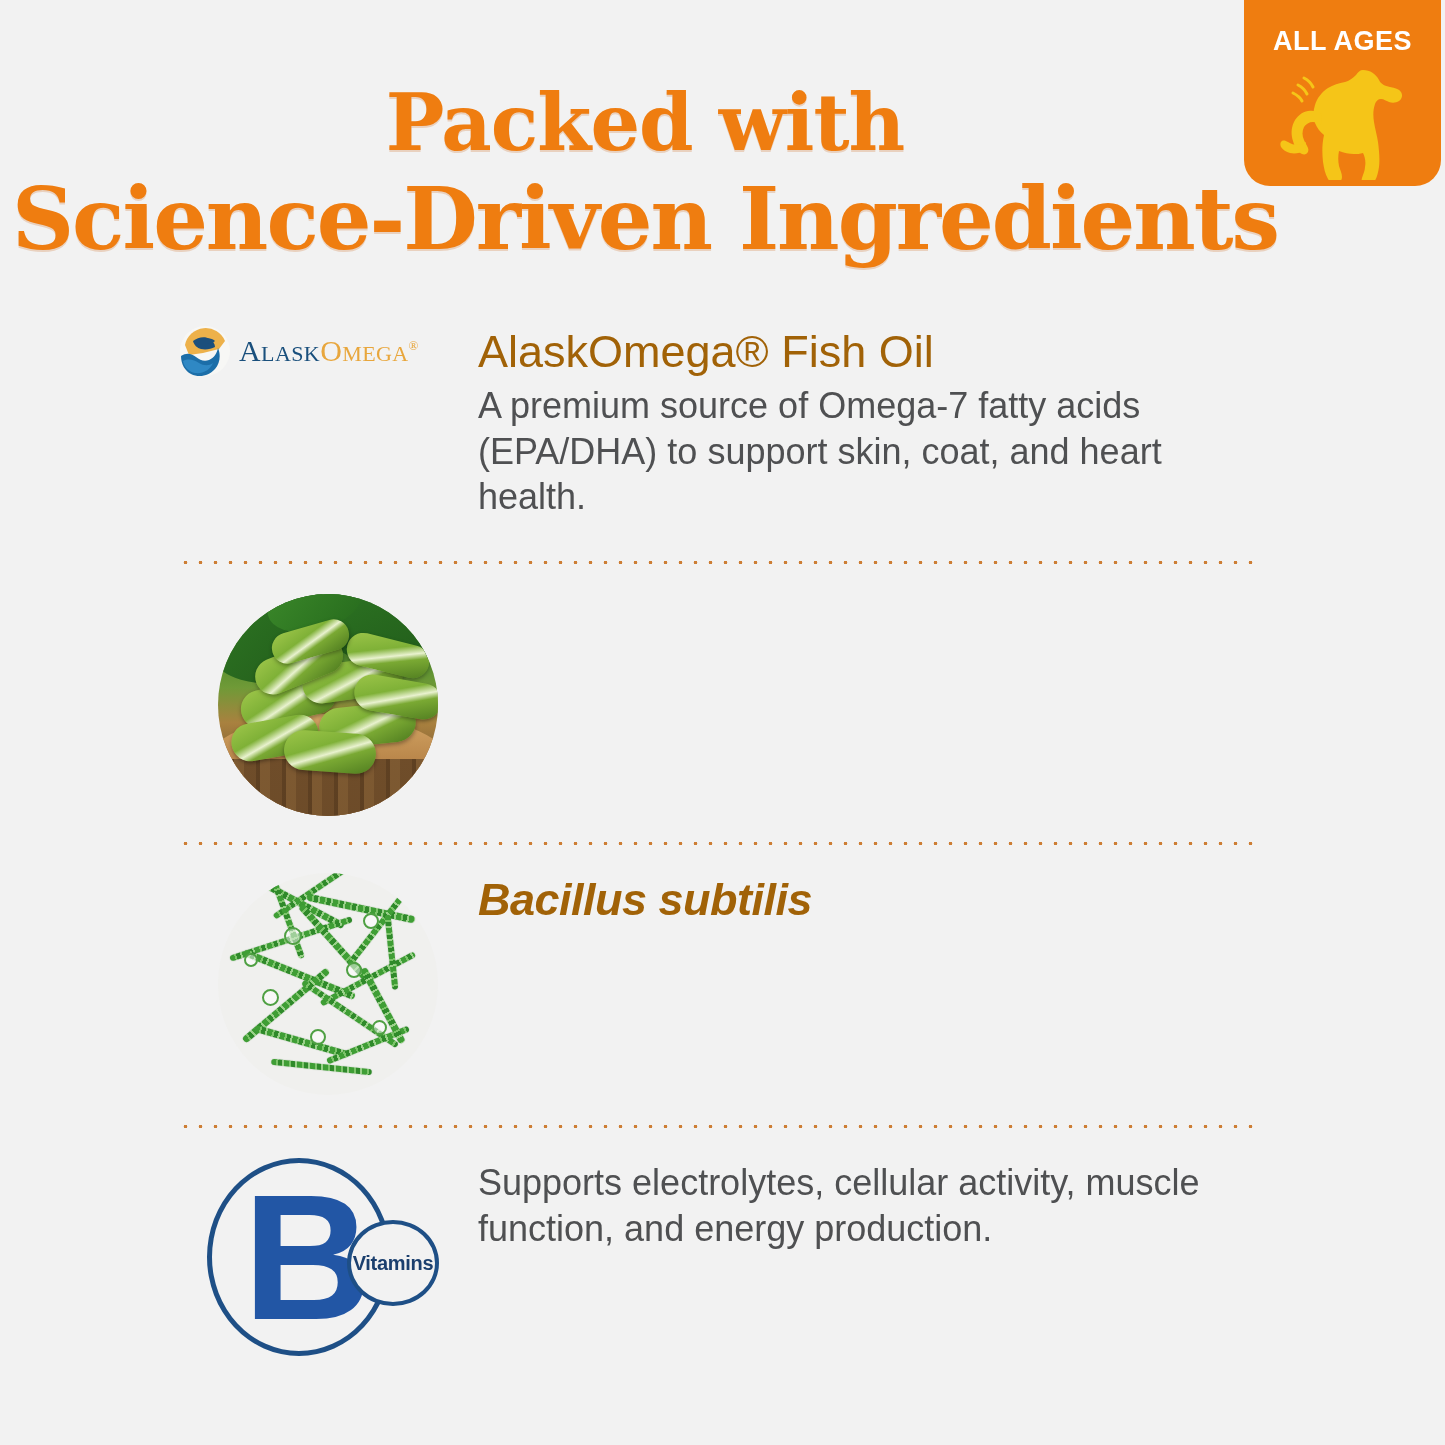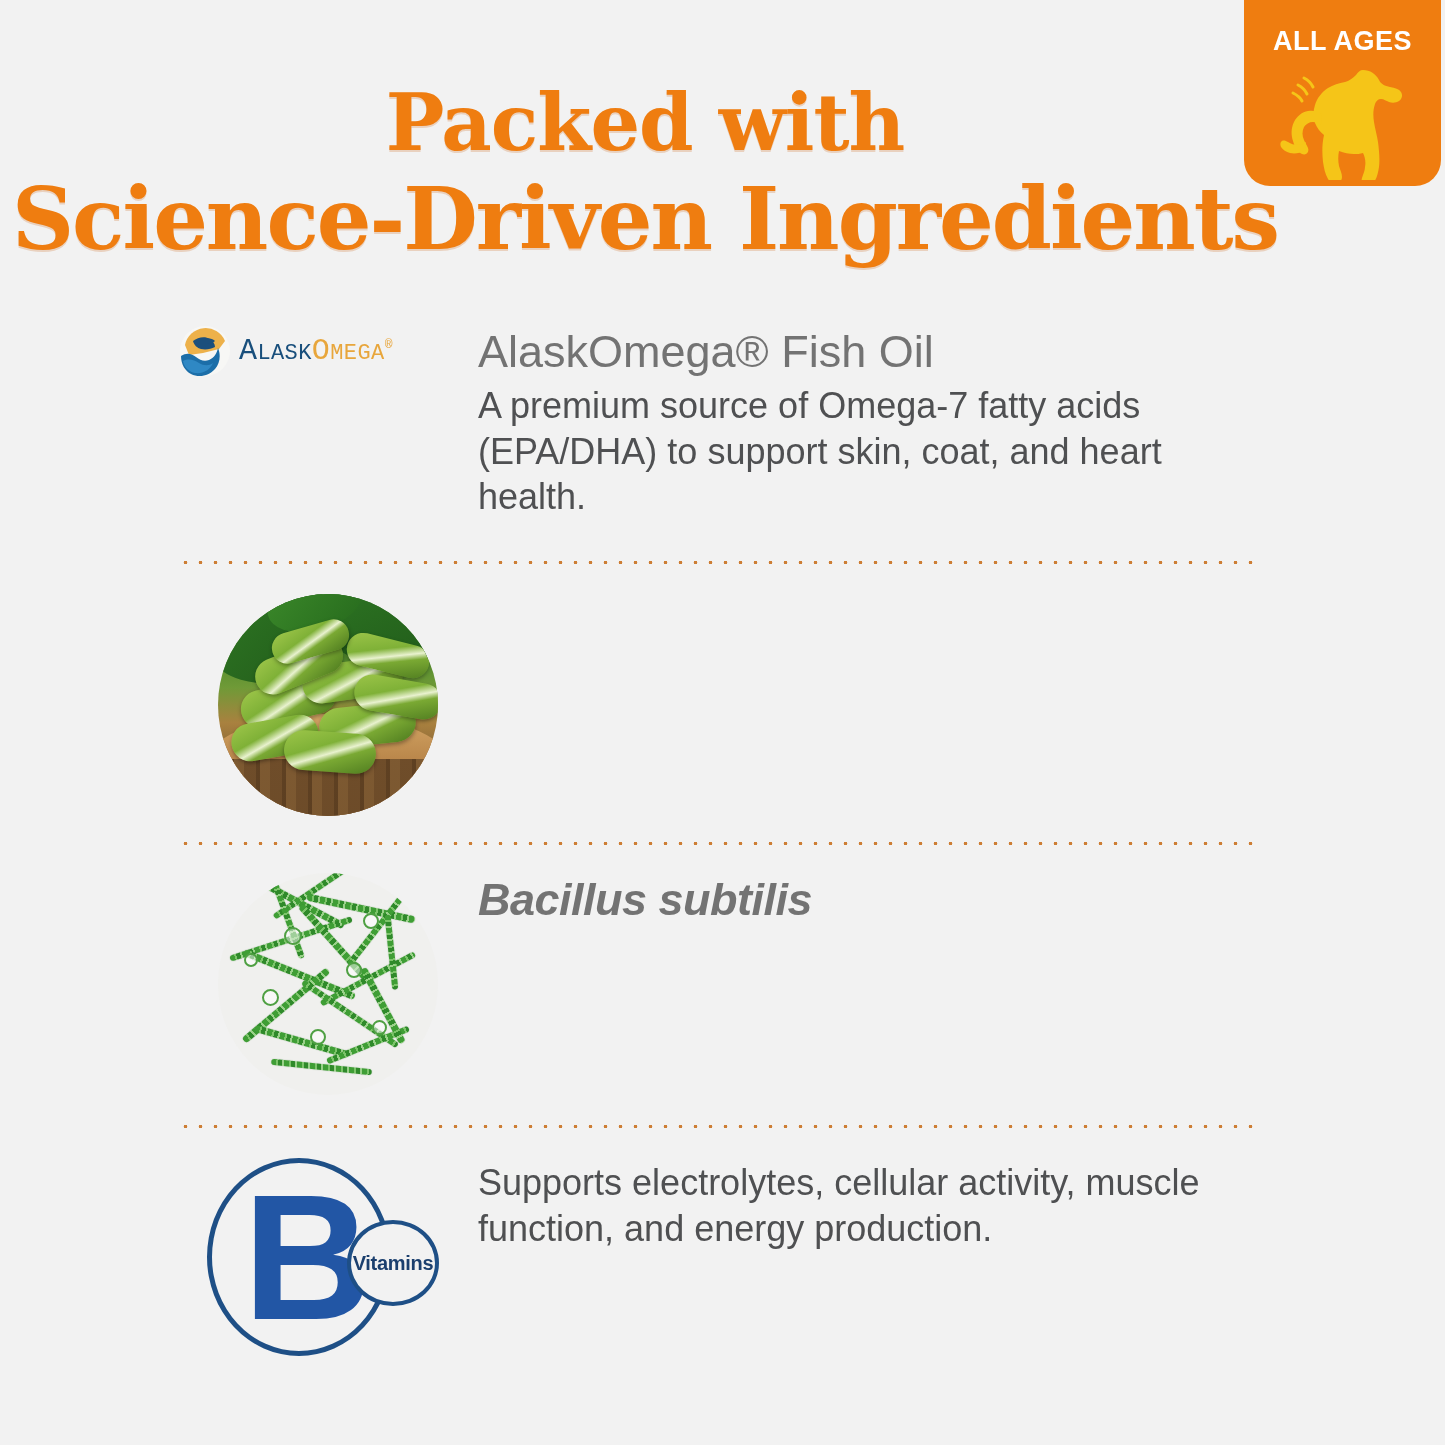--- a/index.html
+++ b/index.html
@@ -84,21 +84,21 @@
     display: flex;
     justify-content: center;
     align-items: center;
   }
   .row-body {
     flex: 1;
     padding-right: 240px;
     padding-top: 2px;
   }
   .row-title {
-    color: #737373;
+    color: #a16207;
     font-size: 45px;
     line-height: 1.12;
     margin: 0 0 6px 0;
     font-weight: normal;
     font-family: "Liberation Sans", sans-serif;
   }
   .row-title.italic {
     font-style: italic;
     font-weight: bold;
     letter-spacing: -0.5px;
@@ -125,21 +125,21 @@
   
   .alaskomega {
     display: flex;
     align-items: center;
     width: 290px;
     transform: translateX(-4px);
   }
   .ao-mark { width: 52px; height: 52px; flex: 0 0 52px; }
   .ao-word {
     margin-left: 8px;
-    font-family: Liberation Mono, monospace;
+    font-family: Liberation Serif, serif;
     font-size: 30px;
     letter-spacing: 0.4px;
     white-space: nowrap;
     line-height: 1;
   }
   .ao-alask { color: #194f7c; }
   .ao-omega { color: #e8a63c; }
   .ao-sc { font-size: 22px; }
   .ao-reg { font-size: 13px; vertical-align: super; color: #e8a63c; }
 

